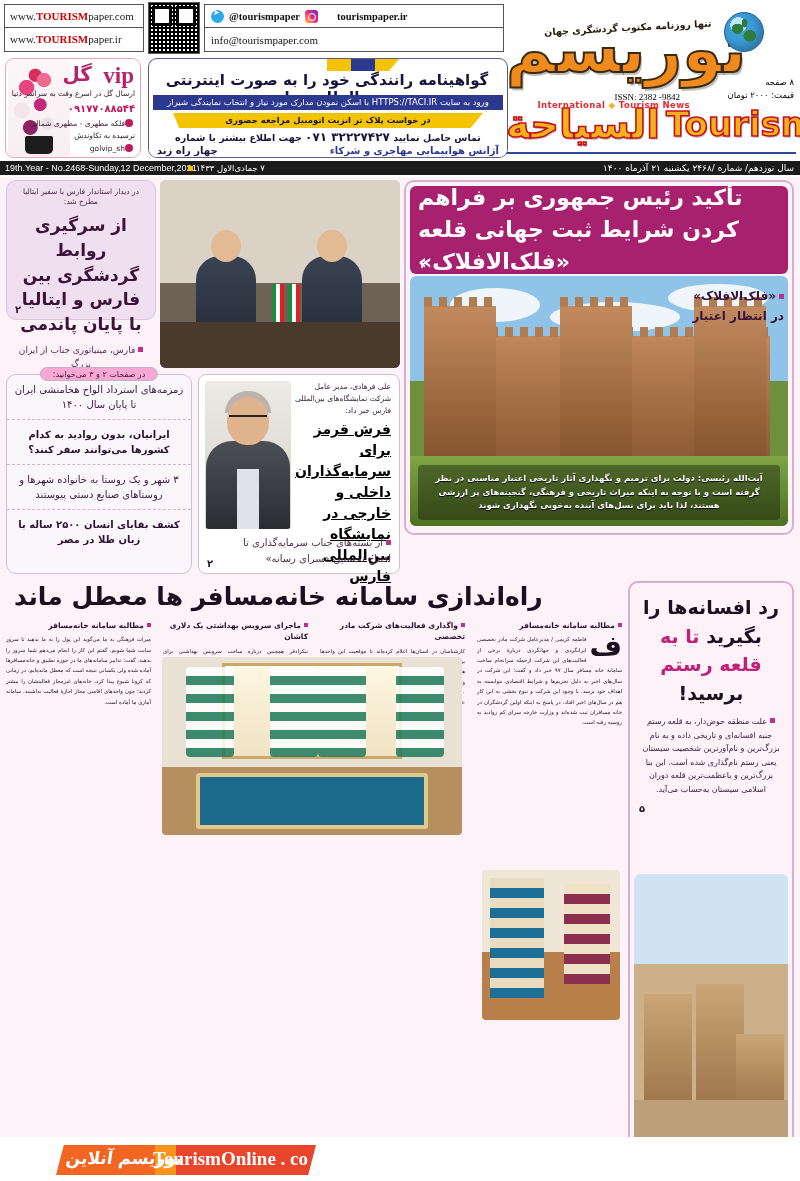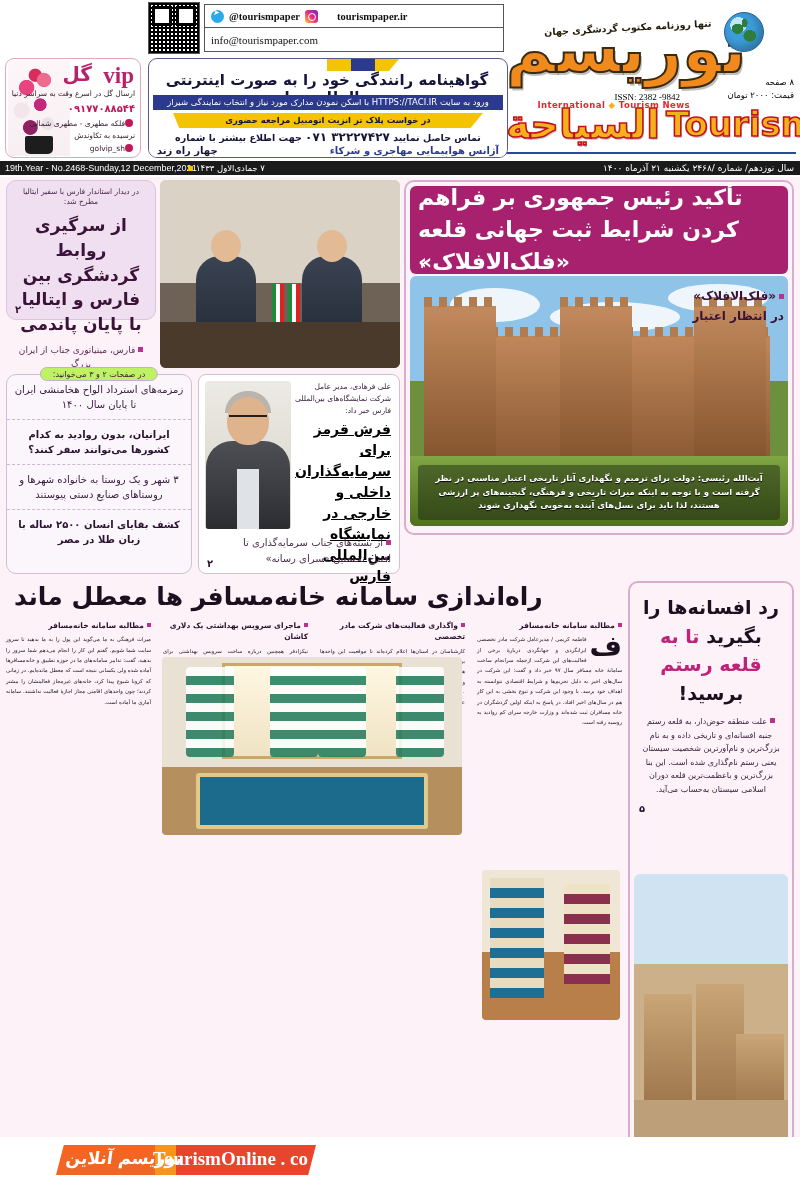--- a/index.html
+++ b/index.html
@@ -197,21 +197,21 @@
   .cap-right .l2 { font-size:12px; font-weight:bold; color:#3b1338; }
   .quote-box { position:absolute; left:8px; right:8px; bottom:6px; background:rgba(0,0,0,.35);
                padding:7px 6px; border-radius:4px; }
   .quote-box p { font-size:8.5px; color:#fff; text-align:center; line-height:1.6; font-weight:bold;
                  text-shadow:0 1px 1px #000; }
 
   
   .box-pages { position:absolute; left:6px; top:197px; width:186px; height:200px;
                border:1px solid #cfc0d4; border-radius:10px; background:#fbf6fb; }
   .pages-tab { position:absolute; left:50%; transform:translateX(-50%); top:-8px;
-               background:#bef264; border:1px solid #c3b0cd; border-radius:9px;
+               background:#f9a8d4; border:1px solid #c3b0cd; border-radius:9px;
                font-size:8px; color:#3b1338; padding:1.5px 12px; white-space:nowrap; }
   .pg-item { font-size:10px; font-weight:bold; color:#2b1230; text-align:center; line-height:1.5;
              padding:7px 7px; border-bottom:1px dashed #cbb9d2; }
   .pg-item:last-child { border-bottom:none; }
   .pg-item.light { font-weight:normal; color:#3b2040; }
 
   
   .box-interview { position:absolute; left:198px; top:197px; width:202px; height:200px;
                    border:1px solid #cfc0d4; border-radius:8px; background:#fff; }
   .iv-photo { position:absolute; left:6px; top:6px; width:86px; height:148px; border-radius:4px;
@@ -310,20 +310,28 @@
   .fl-bluetip { position:absolute; left:150px; bottom:6px; width:18px; height:30px; background:#2b3a8f;
              clip-path:polygon(0 0, 100% 0, 60% 100%, 0 100%); }
 </style>
 </head>
 <body>
 
 <div class="page">
 
   <div class="topbar">
 
+    <div class="url-box">
+      <div class="url-line">
+        <span>www.</span><b>TOURISM</b><span>paper.com</span>
+      </div>
+      <div class="url-line">
+        <span>www.</span><b>TOURISM</b><span>paper.ir</span>
+      </div>
+    </div>
 
     <div class="qr"></div>
 
     <div class="social-box">
       <div class="soc-row">
         <span class="soc-ico telegram"></span>
         <span class="soc-txt">@tourismpaper</span>
         <span class="soc-ico instagram" style="margin-right:14px"></span>
         <span class="soc-txt">tourismpaper.ir</span>
       </div>

